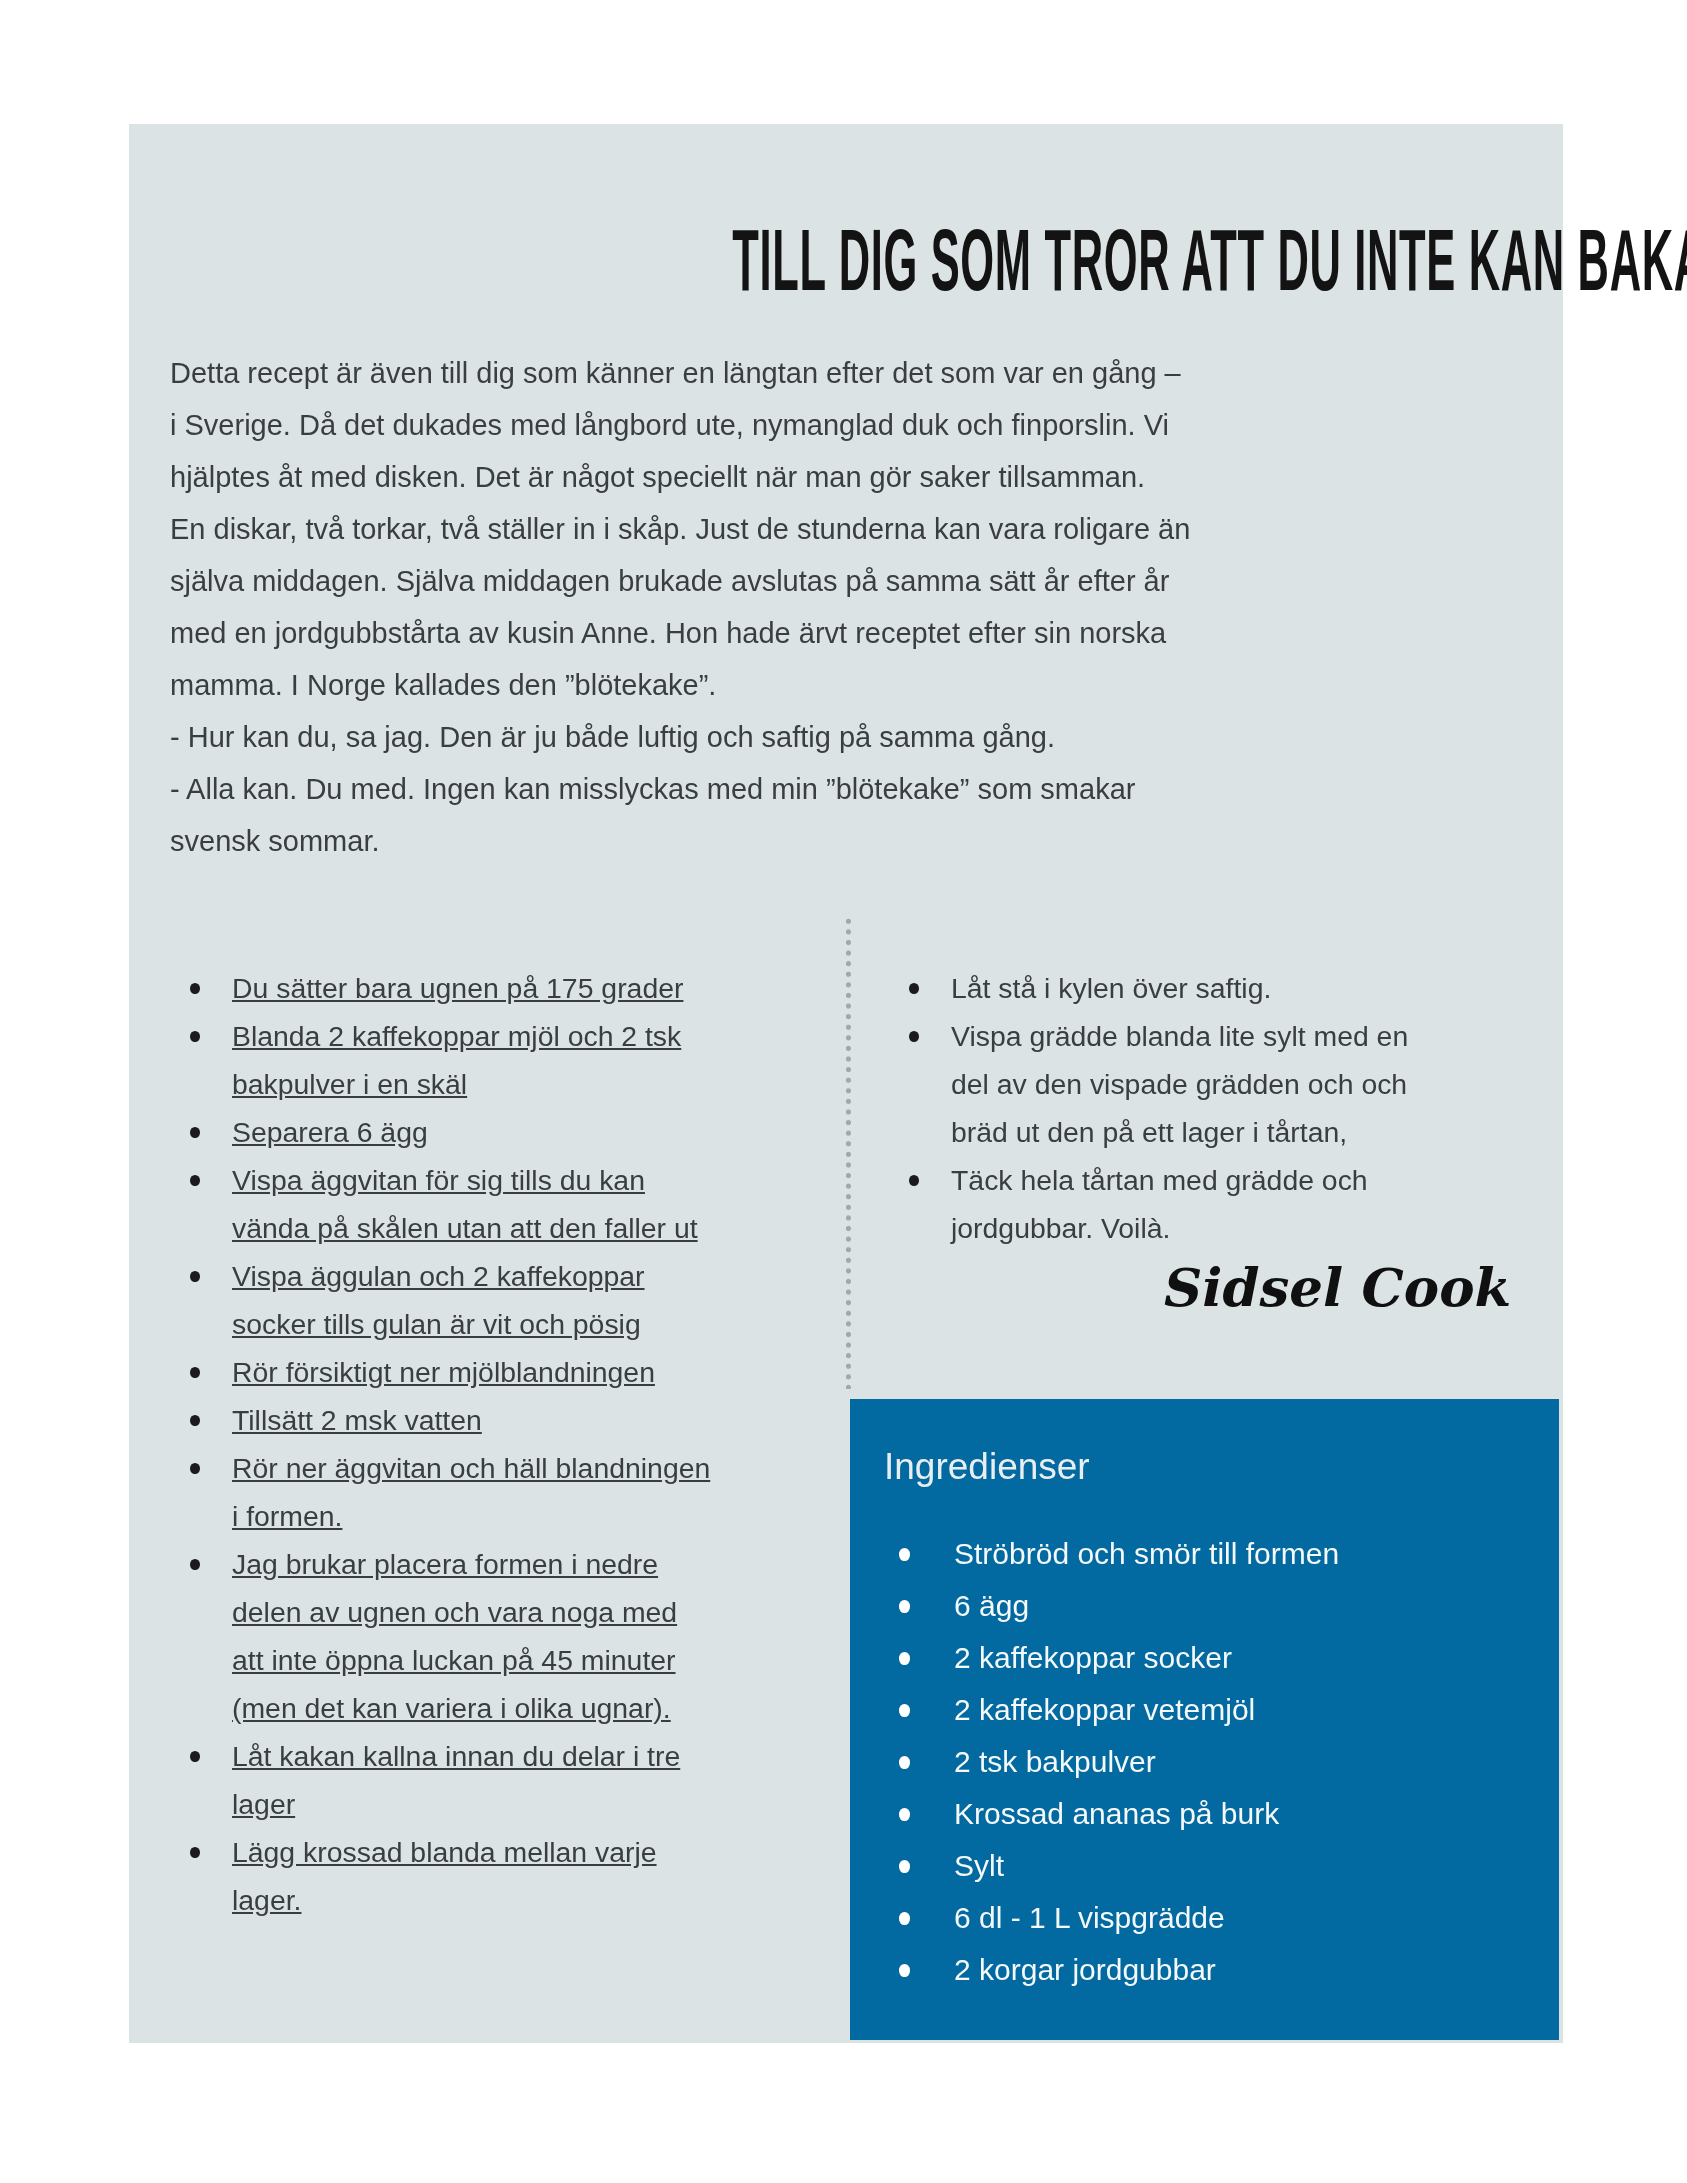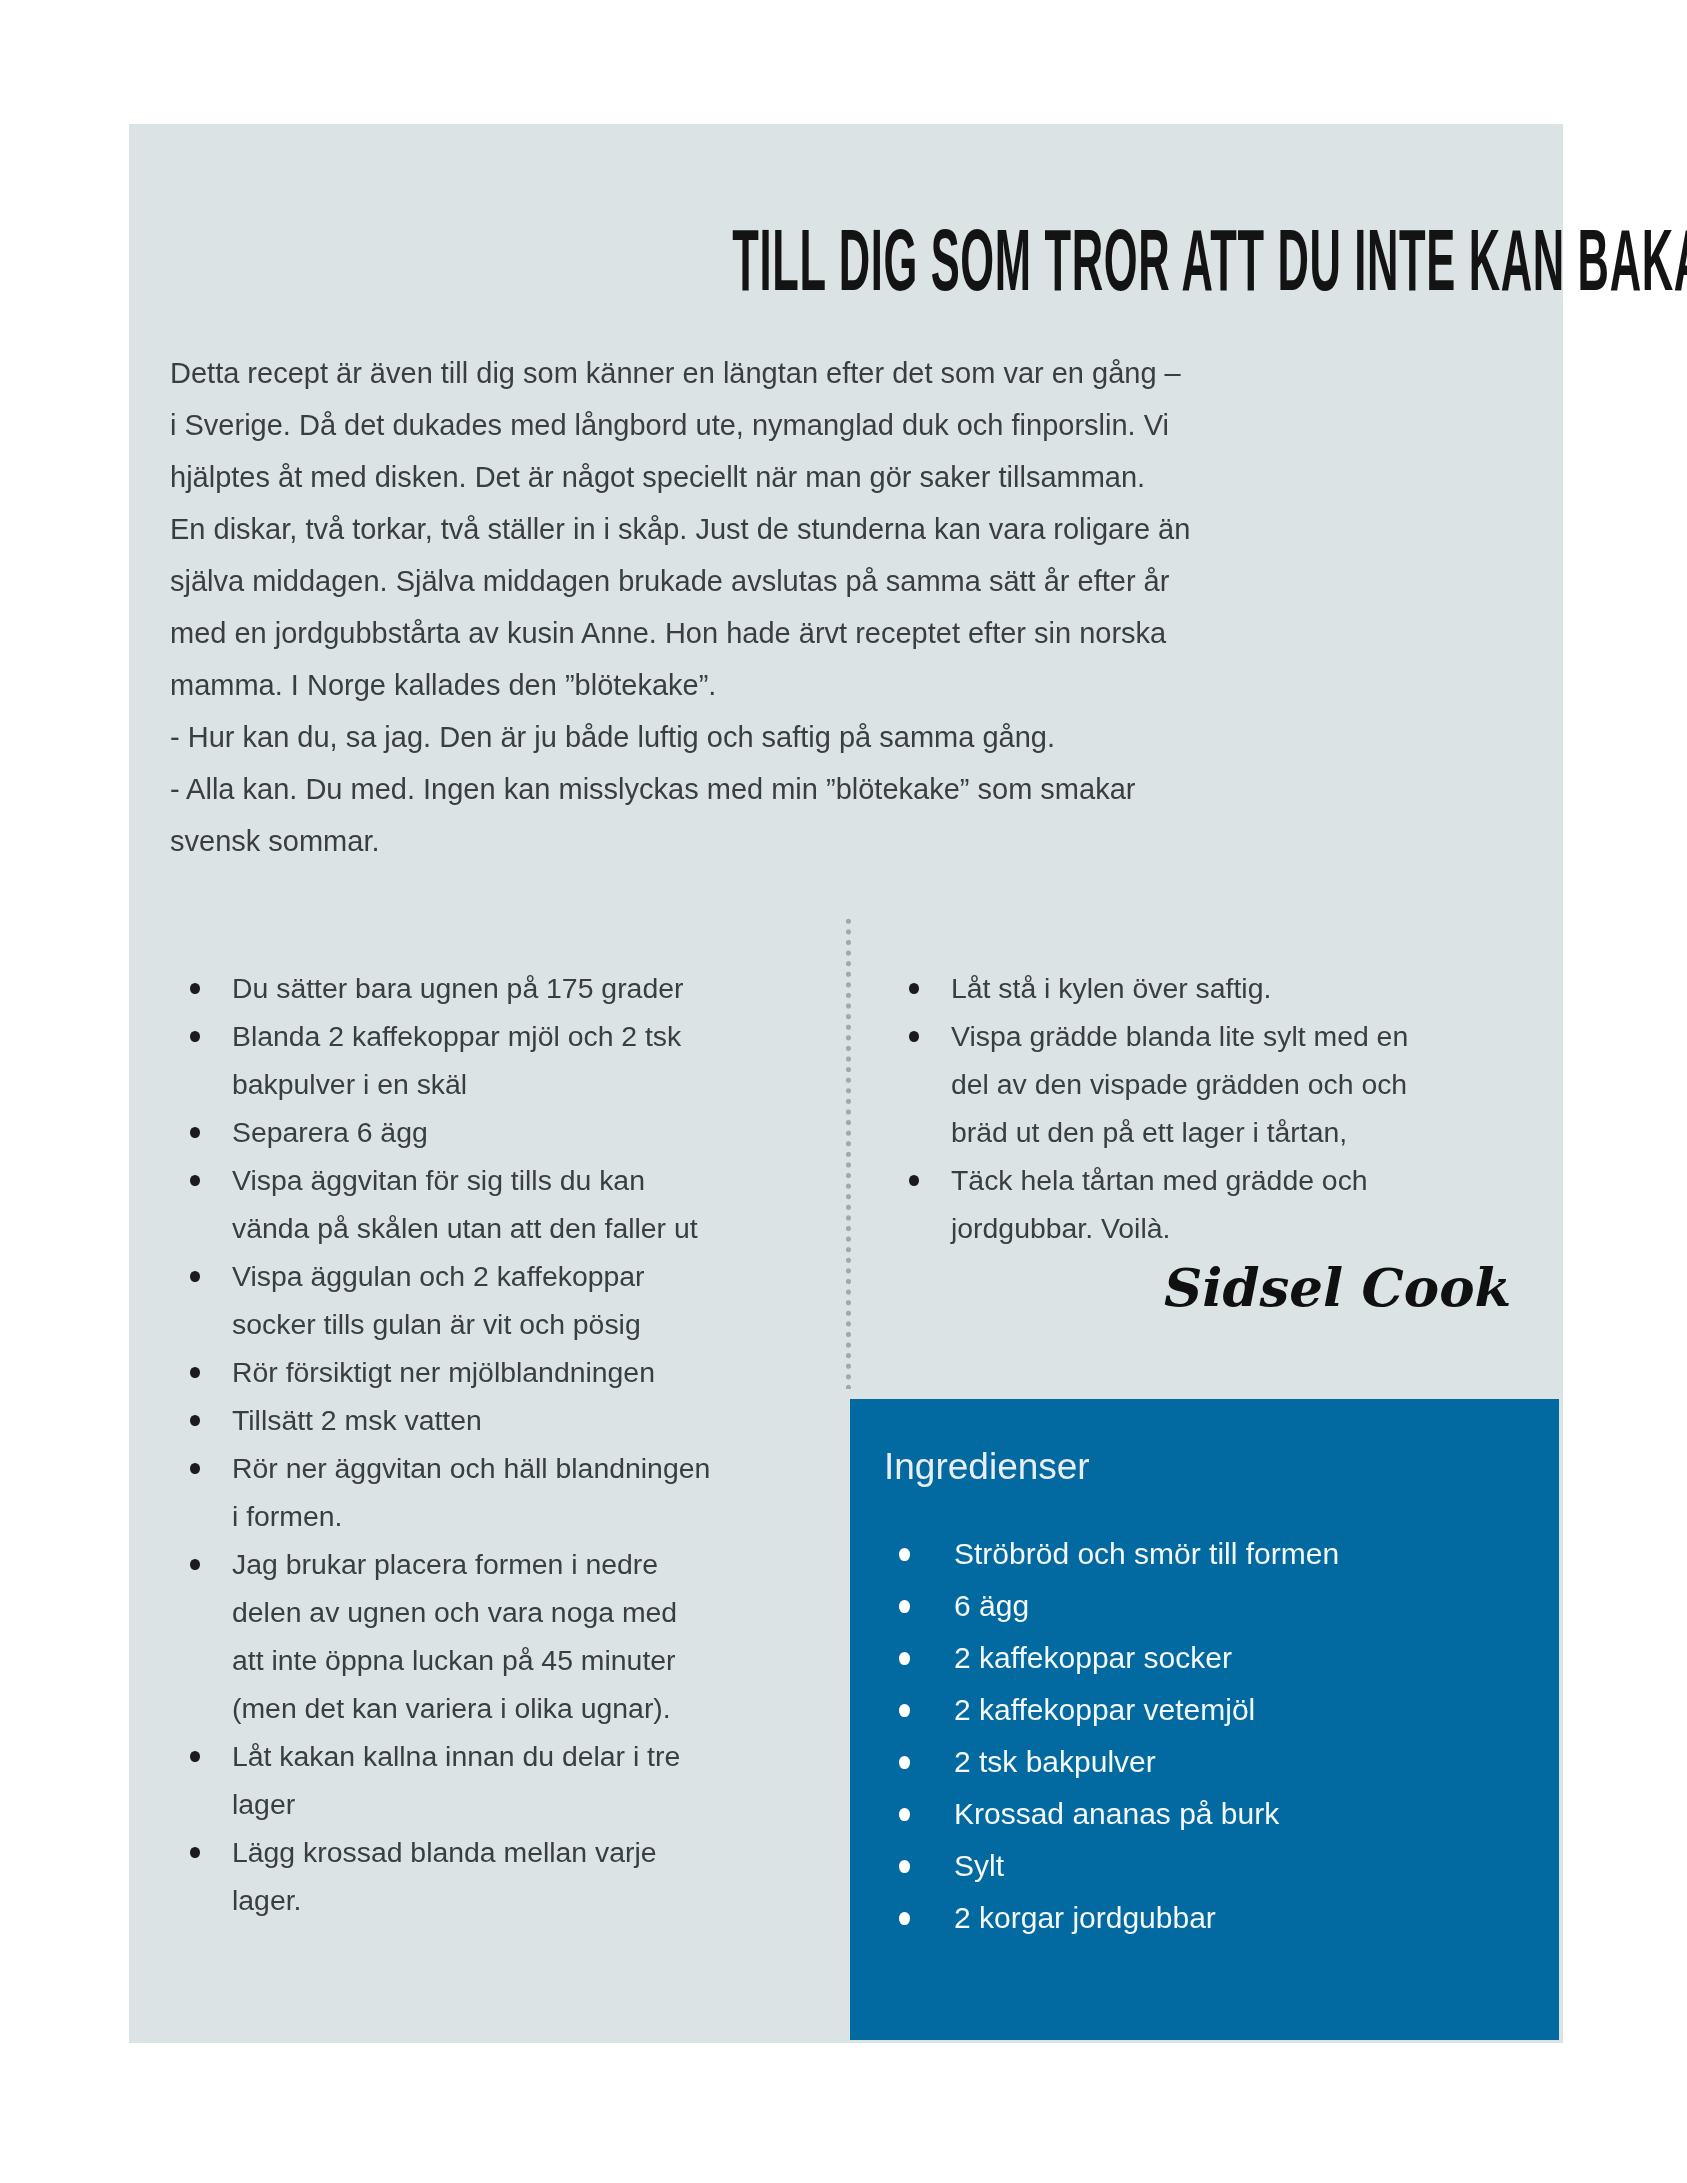--- a/index.html
+++ b/index.html
@@ -12,21 +12,21 @@
                letter-spacing:1.3px;color:#131313;transform:scaleX(.5);transform-origin:center top;}
 
   .intro{position:absolute;left:170px;top:347px;width:1389px;font-size:29px;line-height:52px;
          color:#3a3e41;white-space:pre-line;}
 
   .col{position:absolute;top:964px;}
   .col-left{left:179px;width:655px;}
   .col-right{left:893px;width:668px;}
   .steps{list-style:none;margin:0;padding:0;}
   .steps li{position:relative;font-size:28.4px;line-height:48px;color:#3a3e41;white-space:pre-line;}
-  .col-left .steps li{padding-left:53px;}
+  .col-left .steps li{padding-left:53px;text-decoration:underline;}
   .col-right .steps li{padding-left:58px;}
   .steps li::before{content:"";position:absolute;width:10px;height:11.2px;border-radius:50%;
                     background:#1b1b1b;top:18.5px;}
   .col-left .steps li::before{left:10.6px;}
   .col-right .steps li::before{left:16px;}
 
   .divider{position:absolute;left:846px;top:916px;width:5.3px;height:473px;
            background-image:radial-gradient(circle at 2.6px 5.3px,#a2a8ab 2.3px,rgba(0,0,0,0) 3px);
            background-size:5.3px 10.6px;background-repeat:repeat-y;}
 
@@ -108,17 +108,18 @@
   <div class="ingredients">
     <h2>Ingredienser</h2>
     <ul class="ing-list">
       <li>Ströbröd och smör till formen</li>
       <li>6 ägg</li>
       <li>2 kaffekoppar socker</li>
       <li>2 kaffekoppar vetemjöl</li>
       <li>2 tsk bakpulver</li>
       <li>Krossad ananas på burk</li>
       <li>Sylt</li>
+      <li>6 dl - 1 L vispgrädde</li>
       <li>2 korgar jordgubbar</li>
     </ul>
   </div>
 </div>
 
 
 </body></html>

